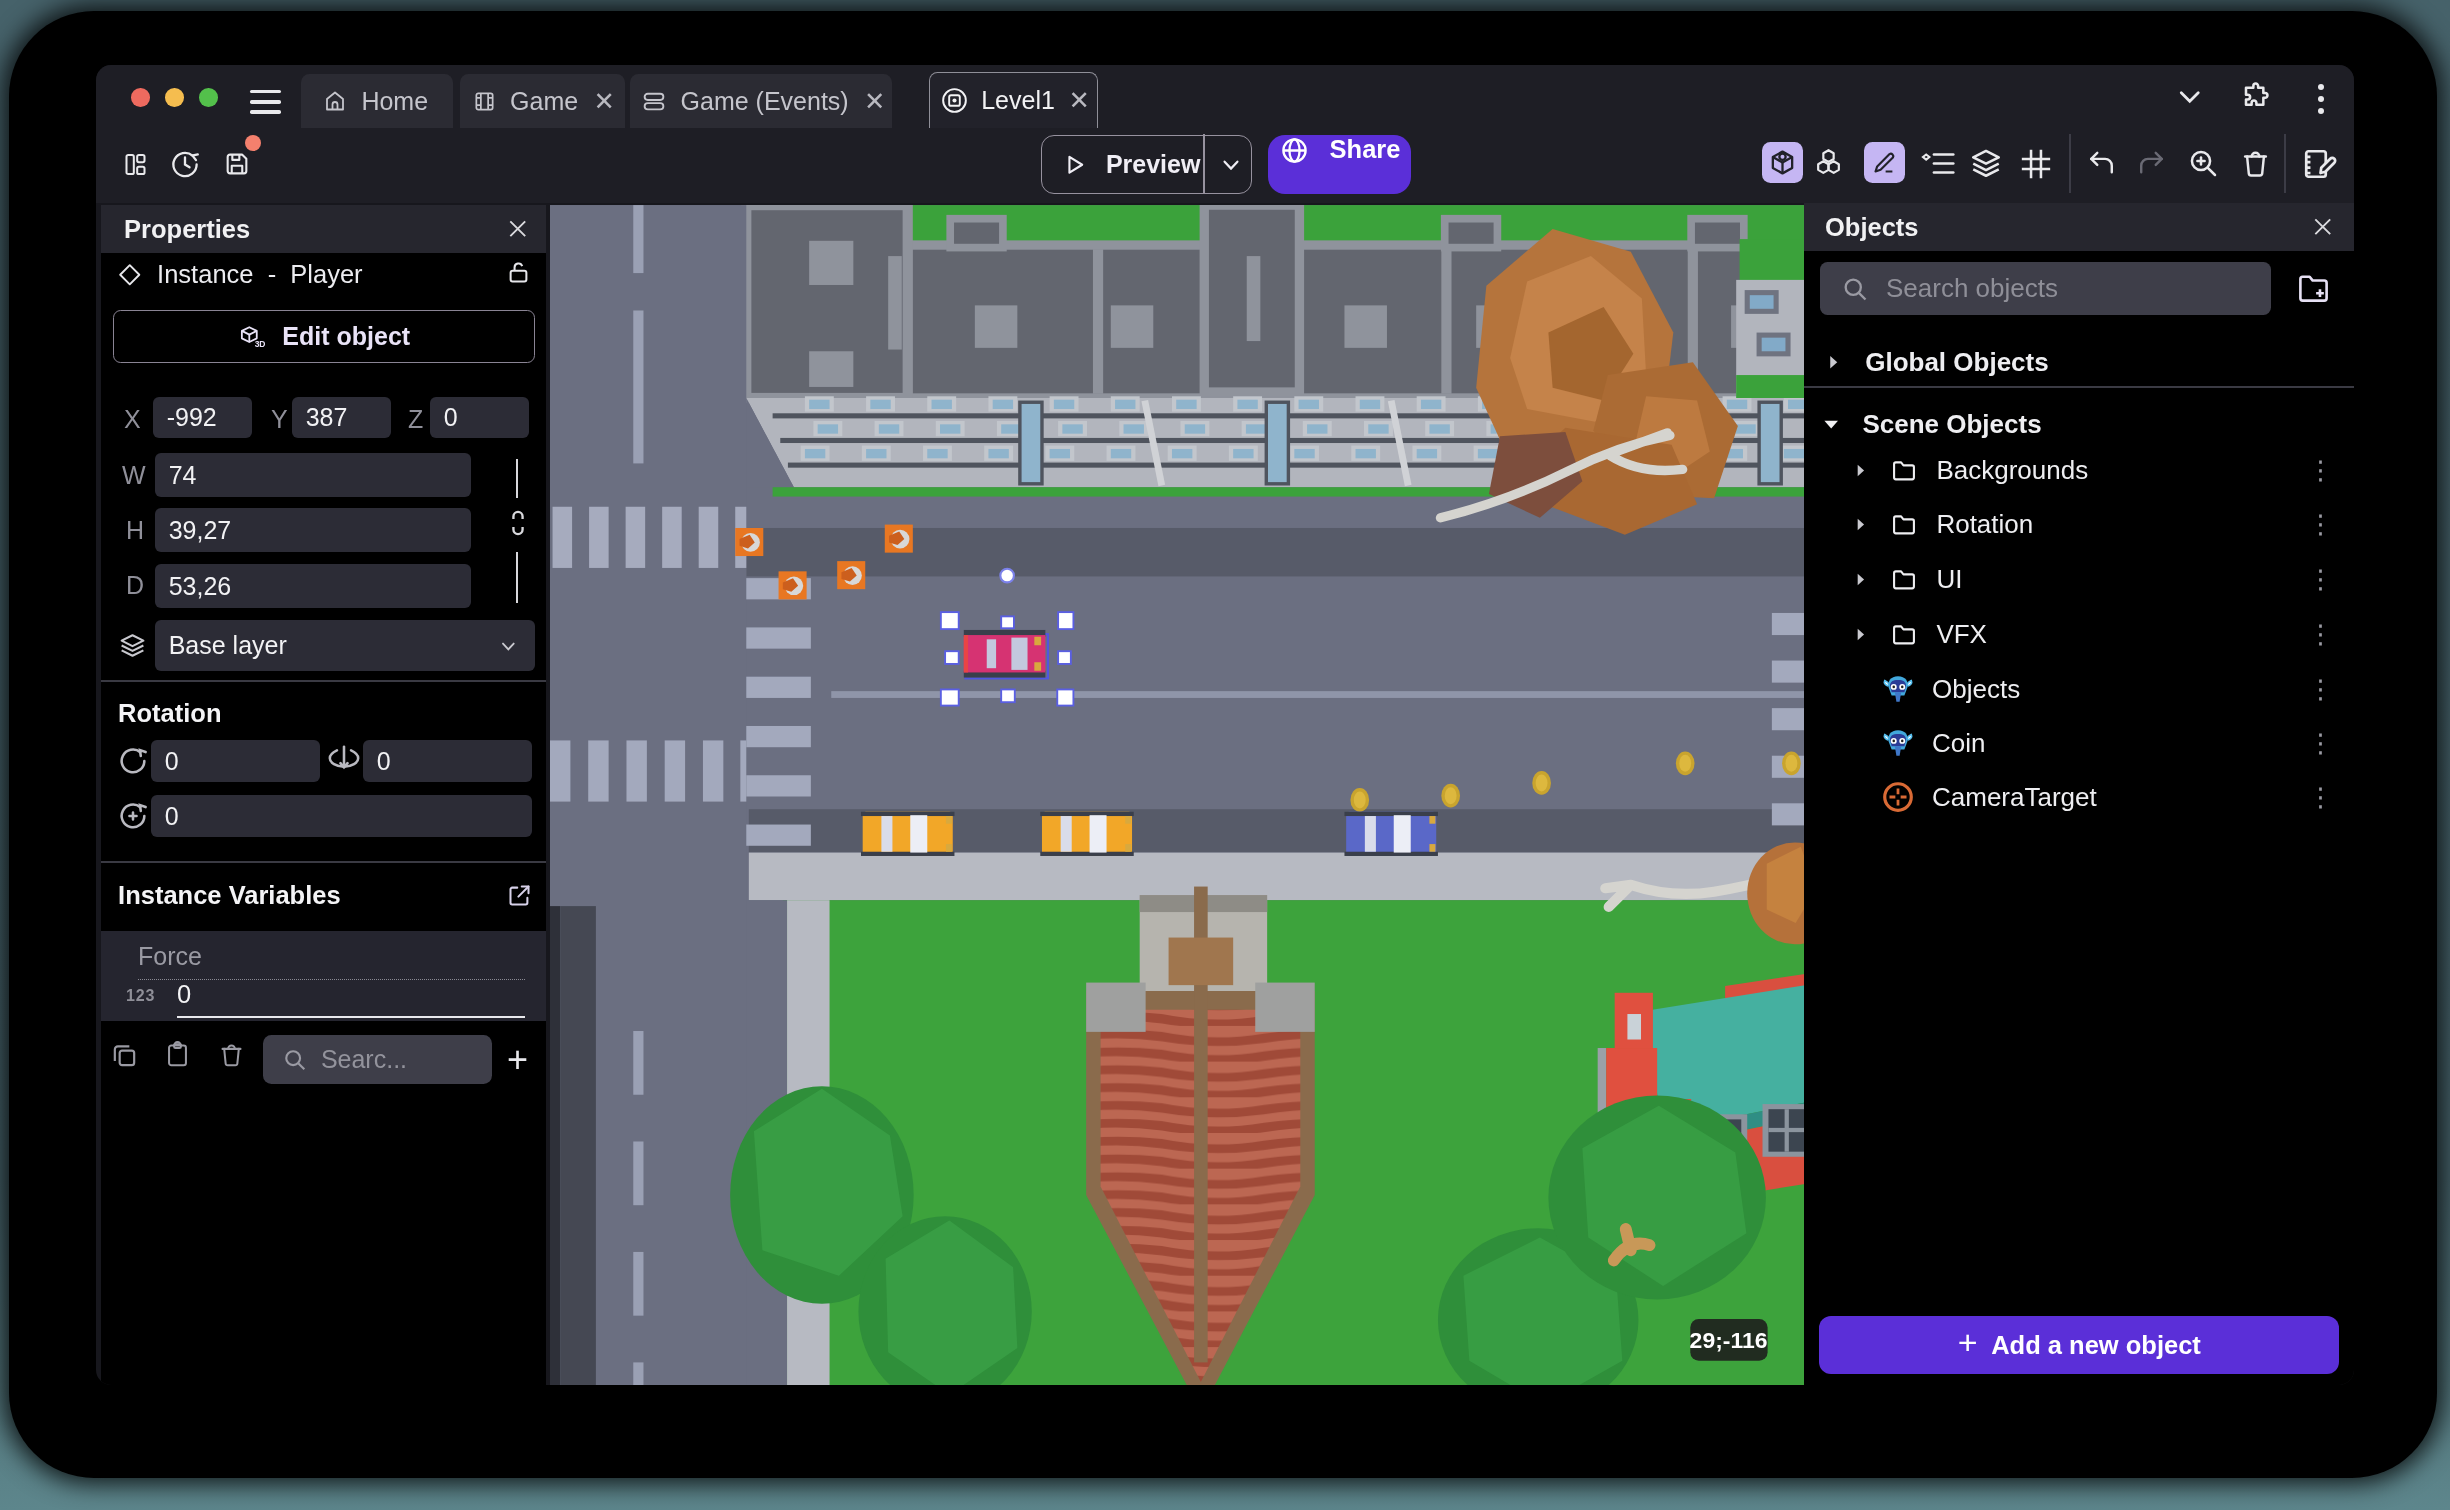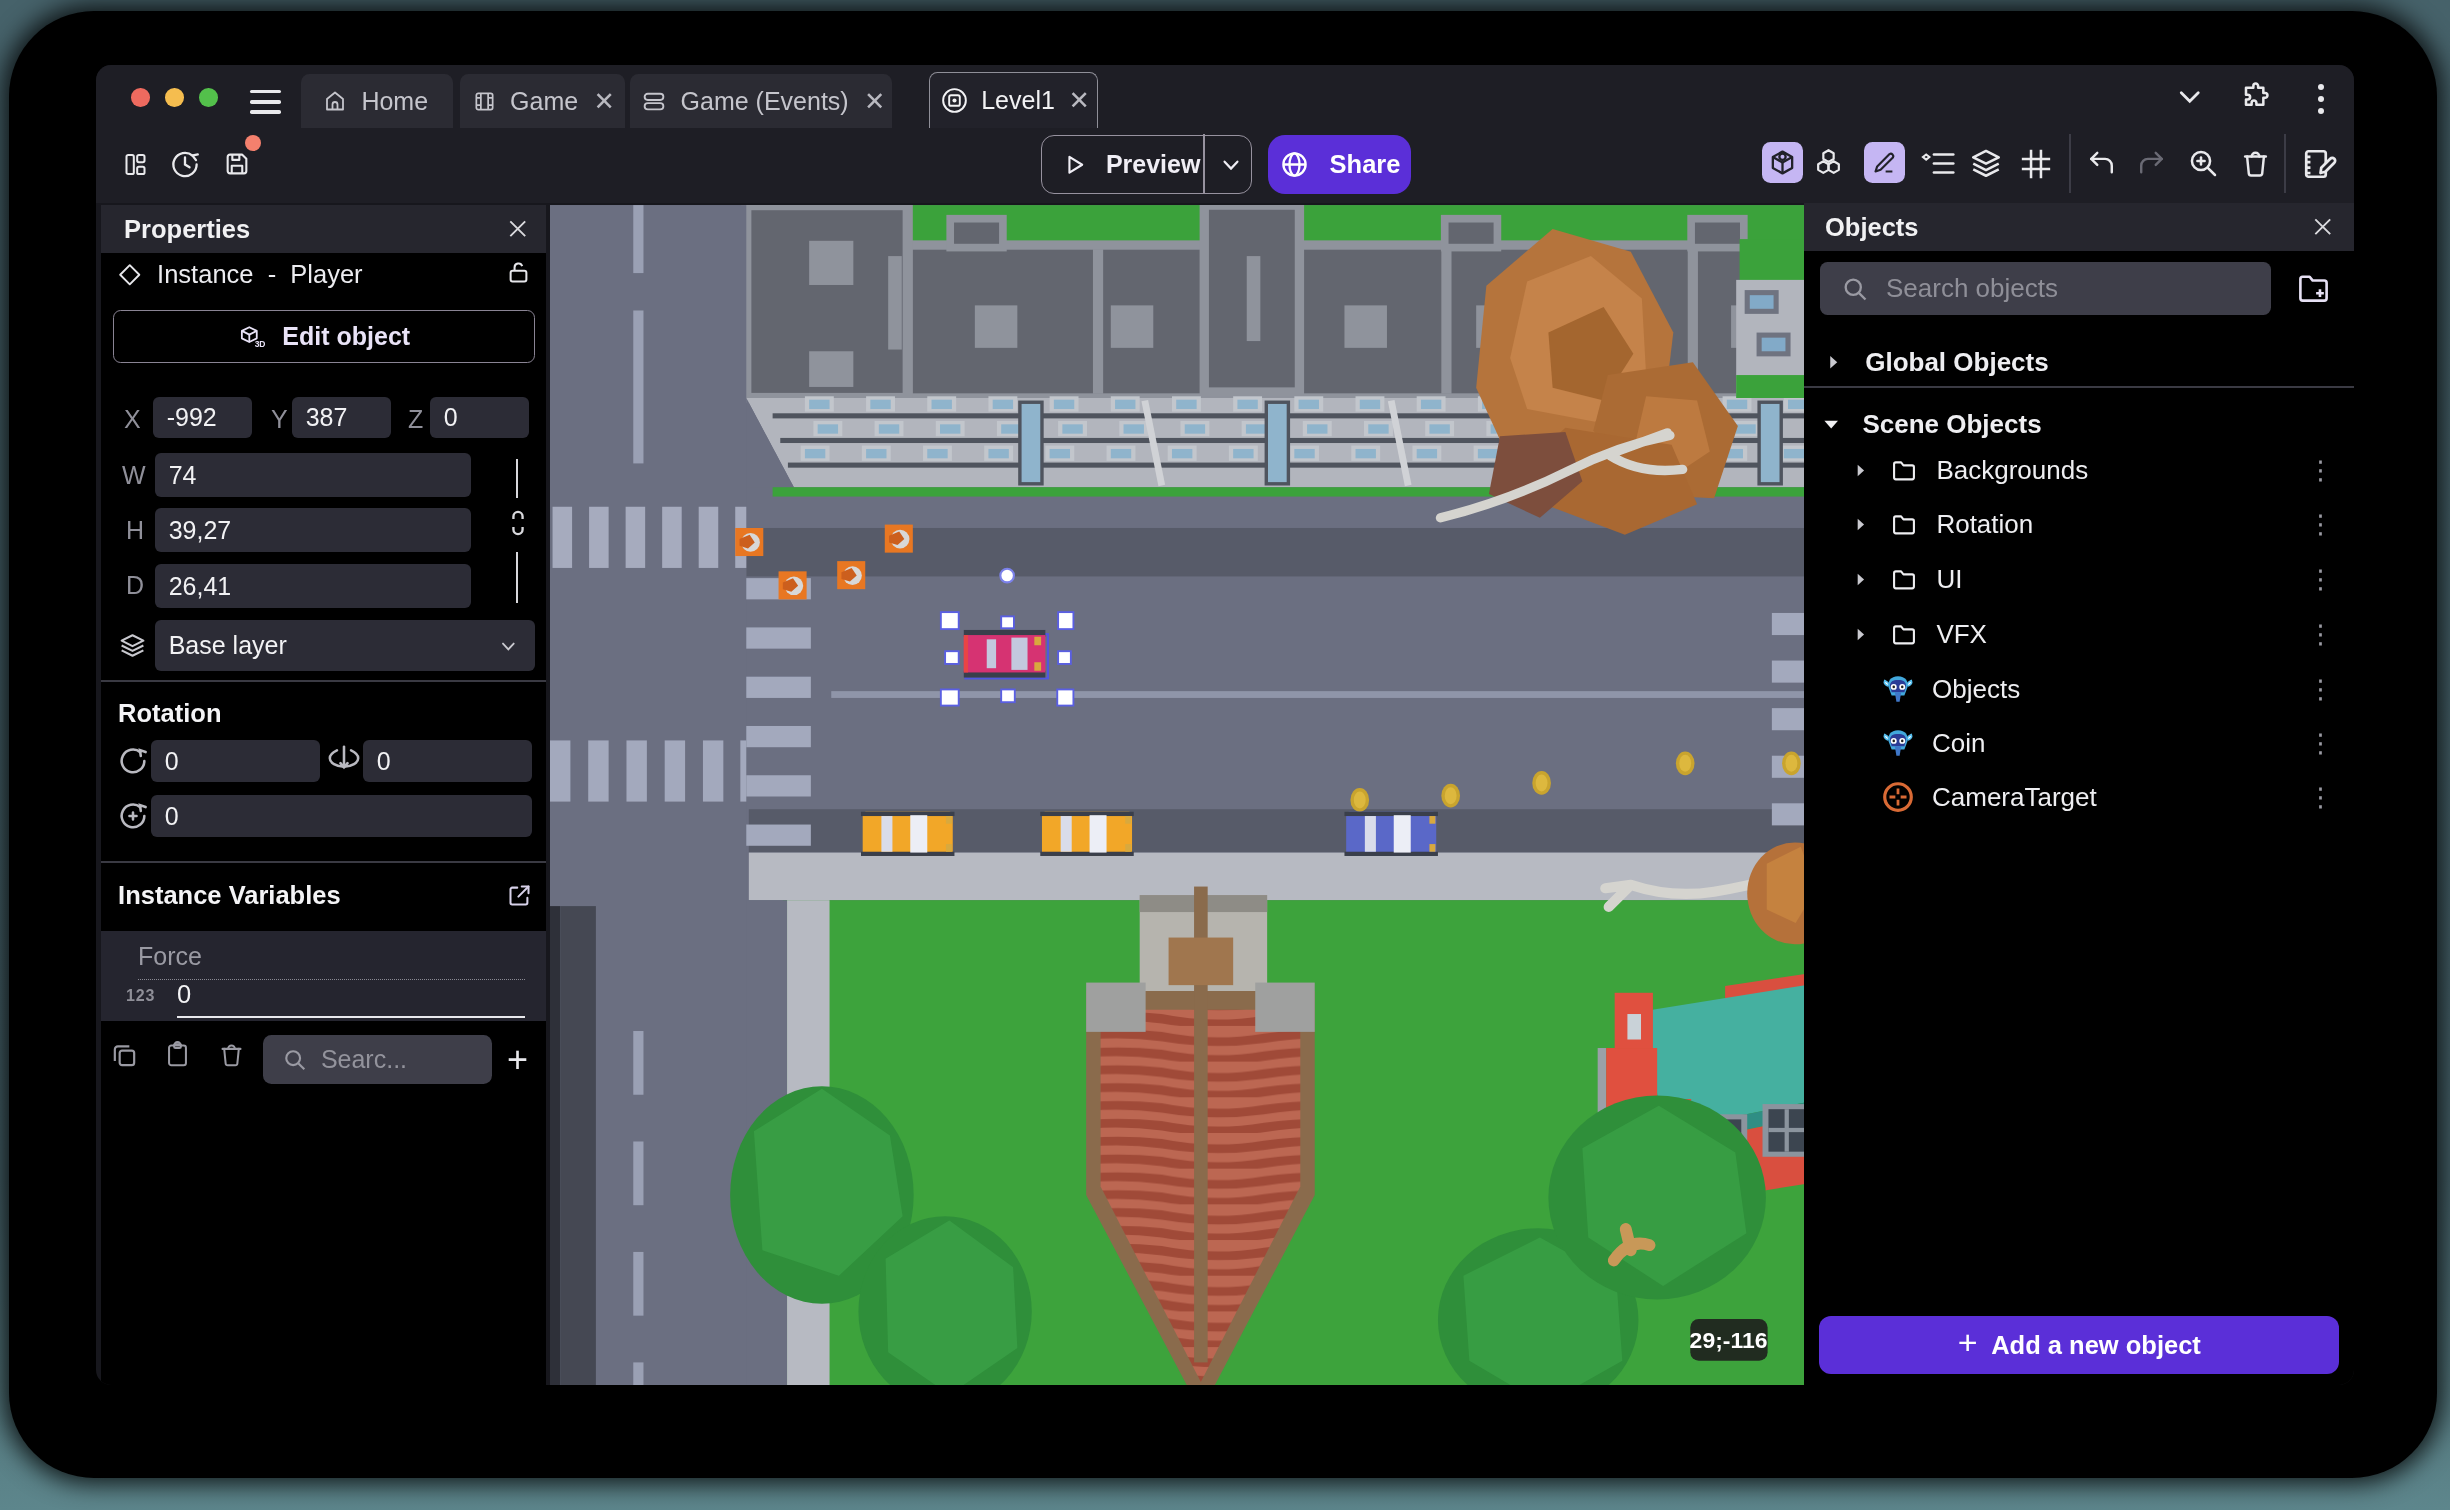--- a/index.html
+++ b/index.html
@@ -14,21 +14,21 @@
   #hamb span { position:absolute; left:0; width:31px; height:3.4px; border-radius:1.7px; background:#e9e9ec; }
   .tab { position:absolute; top:9.3px; height:54px; background:#2b2b33; border-radius:8.5px 8.5px 0 0; display:flex; align-items:center; color:#c5c5cc; font-size:25px; font-weight:500; }
   .tab svg { flex:0 0 auto; }
   .tab .x { font-size:25.5px; color:#b9b9c0; font-weight:400; }
   #tab-level { background:#22222a; border:1.7px solid #8f8f98; border-bottom:none; top:6.8px; height:56px; color:#f2f2f4; }
   
   #toolbar { position:absolute; left:0; top:63px; width:100%; height:75px; background:#1e1e25; }
   .tbtn { position:absolute; display:flex; align-items:center; justify-content:center; }
   .toggled { background:#c5b6f3; border-radius:8.5px; }
   #previewBtn { position:absolute; left:945px; top:6.8px; width:211px; height:59px; border:1.7px solid #97929f; border-radius:13px; display:flex; align-items:center; color:#f0eef5; font-weight:700; font-size:25px; }
-  #shareBtn { position:absolute; left:1172px; top:6.8px; width:143px; height:59px; background:#5b2fd8; border-radius:17px; display:flex; align-items:center; justify-content:center; gap:20px; color:#fff; font-weight:700; font-size:25.5px; }
+  #shareBtn { position:absolute; left:1172px; top:6.8px; width:143px; height:59px; background:#5b2fd8; border-radius:17px; display:flex; justify-content:center; gap:20px; color:#fff; font-weight:700; font-size:25.5px; }
   .vsep { position:absolute; top:6px; width:1.7px; height:59px; background:#3c3c46; }
   
   .panel { position:absolute; background:#000000; }
   .phead { position:absolute; left:0; top:0; width:100%; height:48px; background:#26262e; color:#f1f1f3; font-size:25.5px; font-weight:600; display:flex; align-items:center; }
   .xclose { position:absolute; top:11px; width:25.5px; height:25.5px; }
   .inp { position:absolute; background:#2c2c36; border-radius:6px; color:#f2f2f4; font-size:25px; display:flex; align-items:center; padding-left:13.6px; }
   .lbl { position:absolute; color:#8f8f99; font-size:25px; }
   .sechead { position:absolute; color:#f4f4f6; font-size:25.5px; font-weight:700; }
   .divider { position:absolute; left:0; width:100%; height:1.7px; background:#3a3a43; }
   .icon { position:absolute; }
@@ -643,21 +643,21 @@
     <div class="lbl" style="left:170px; top:200px;">Y</div>
     <div class="inp" style="left:191px; top:192px; width:99px; height:41px;">387</div>
     <div class="lbl" style="left:307px; top:200px;">Z</div>
     <div class="inp" style="left:329px; top:192px; width:99px; height:41px;">0</div>
 
     <div class="lbl" style="left:21px; top:256px;">W</div>
     <div class="inp" style="left:54px; top:248px; width:316px; height:44px;">74</div>
     <div class="lbl" style="left:25px; top:311px;">H</div>
     <div class="inp" style="left:54px; top:303px; width:316px; height:44px;">39,27</div>
     <div class="lbl" style="left:25px; top:366px;">D</div>
-    <div class="inp" style="left:54px; top:359px; width:316px; height:44px;">26,41</div>
+    <div class="inp" style="left:54px; top:359px; width:316px; height:44px;">53,26</div>
     <div class="abs" style="left:415px; top:254px; width:1.7px; height:39px; background:#d8d8dc;"></div>
     <svg class="icon" style="left:406px; top:301px;" width="22" height="34" viewBox="0 0 16 26" fill="none" stroke="#d8d8dc" stroke-width="1.8">
         <path d="M8 2 V7 M8 19 V24" stroke-width="0"></path>
         <path d="M4.5 10 V8 a3.5 3.5 0 0 1 7 0 v2"></path>
         <path d="M4.5 16 v2 a3.5 3.5 0 0 0 7 0 v-2"></path>
       </svg>
     <div class="abs" style="left:415px; top:347px; width:1.7px; height:51px; background:#d8d8dc;"></div>
 
     <svg class="icon" style="left:17px; top:426px;" width="29" height="29" viewBox="0 0 24 24" fill="none" stroke="#c9c9cf" stroke-width="1.7" stroke-linejoin="round">
         <path d="M12 3.5 L21 8 L12 12.5 L3 8 Z"></path>

